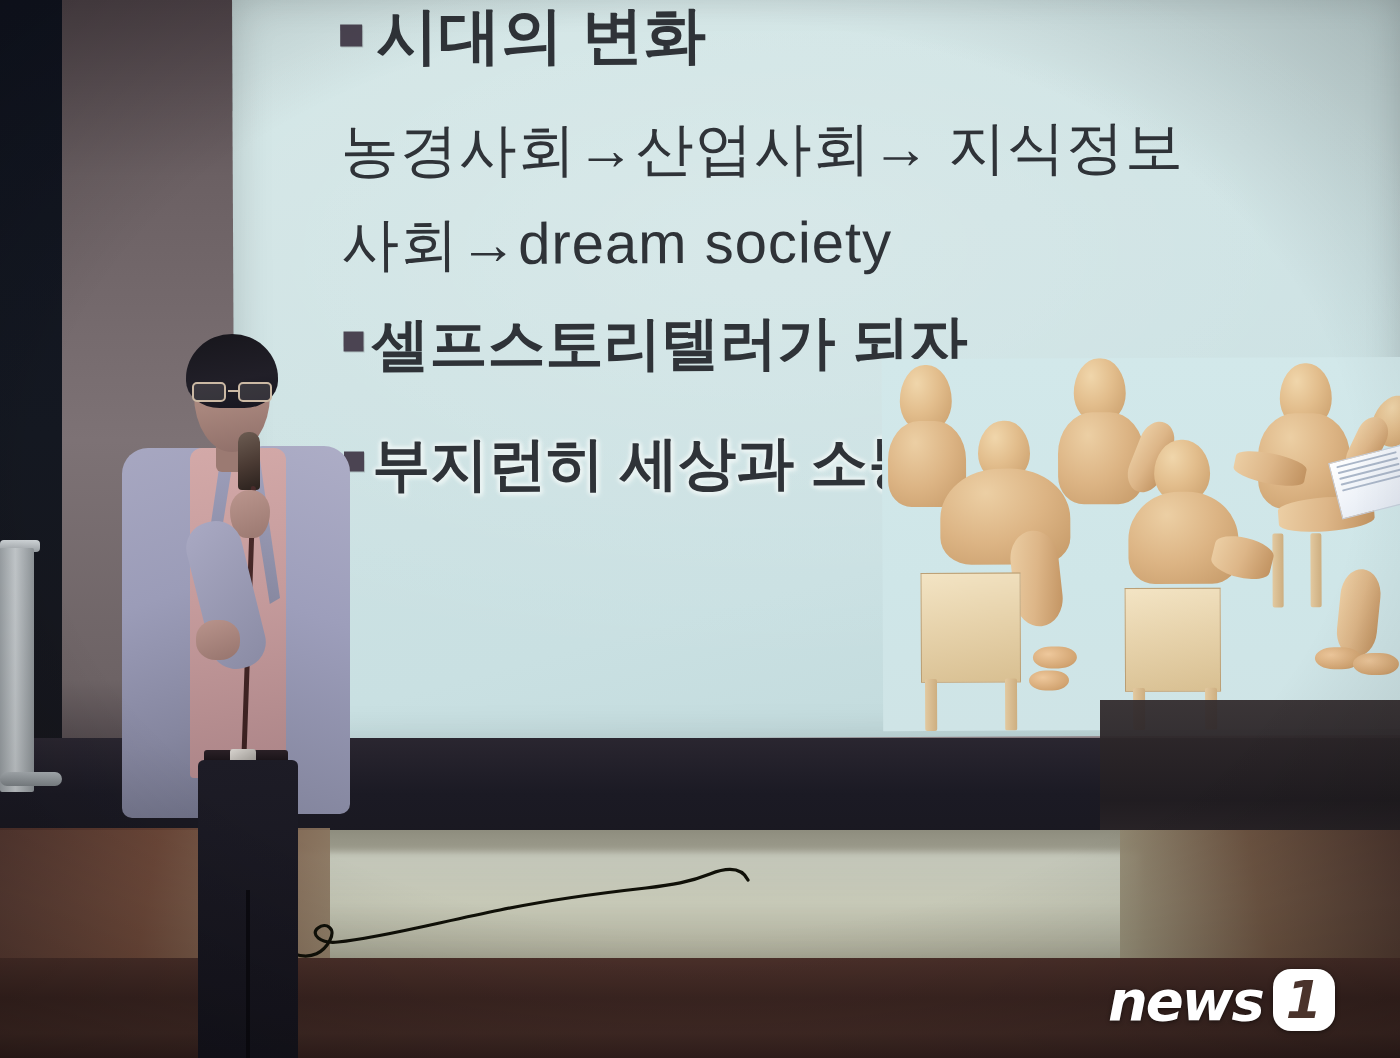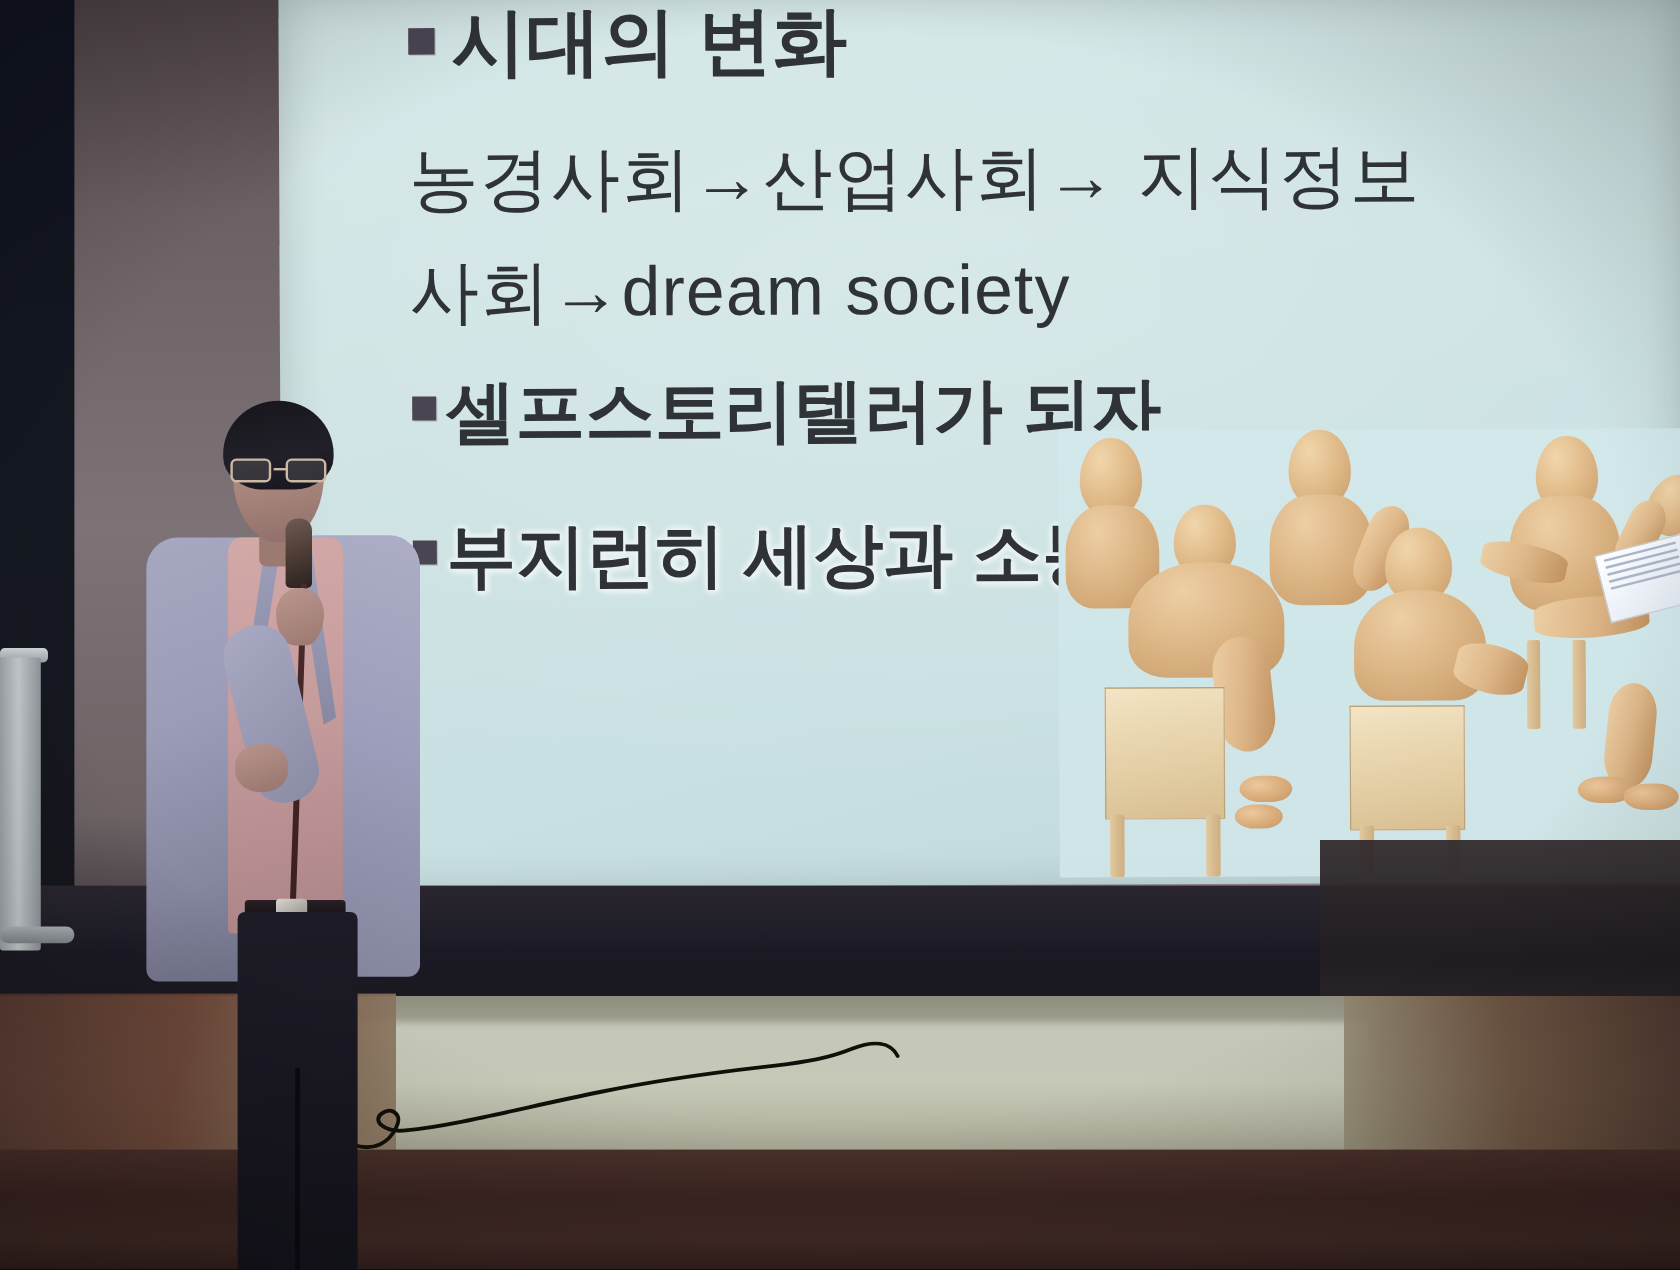--- a/index.html
+++ b/index.html
@@ -288,14 +288,20 @@
     <div class="hand-b"></div>
     <div class="belt"></div>
     <div class="buckle"></div>
     <div class="pants"></div>
     <div class="leg-split"></div>
 
   </div>
 
   <div class="vignette"></div>
 
+  <div class="watermark">
+    <span class="wm-text">news</span>
+    <span class="wm-badge">
+      <span class="wm-one">1</span>
+    </span>
+  </div>
 
 </div>
 
 </body></html>

